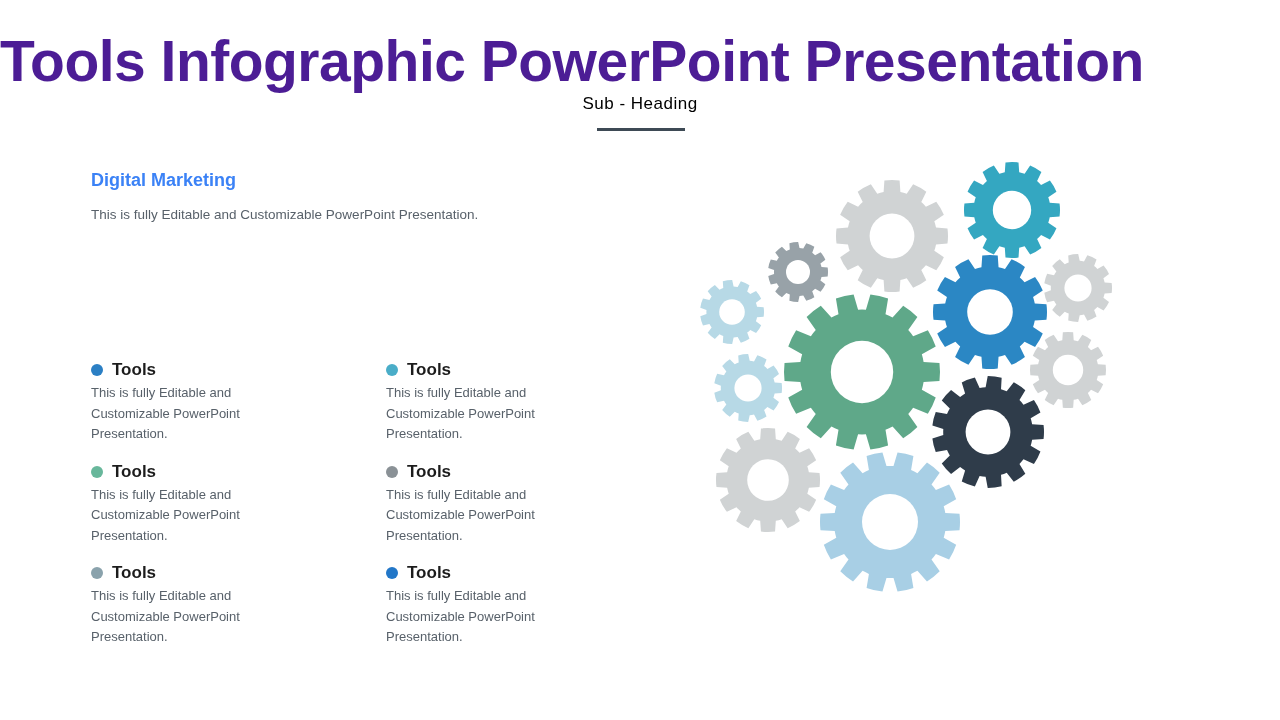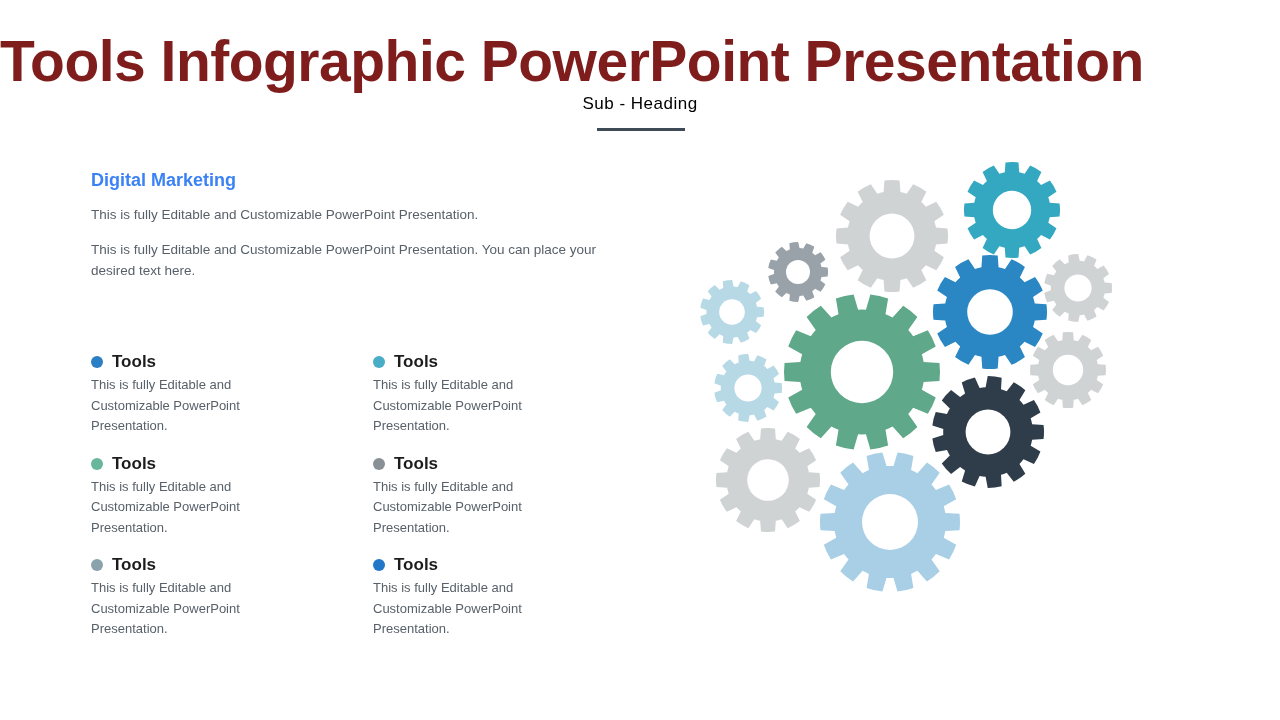--- a/index.html
+++ b/index.html
@@ -17,21 +17,21 @@
 
   
   #slide-title {
     position: absolute;
     left: 0;
     top: 30px;
     width: 1066px;
     text-align: center;
     font-size: 57px;
     font-weight: bold;
-    color: #7f1d1d;
+    color: #4c1d95;
     letter-spacing: -0.5px;
     line-height: 1.1;
     white-space: nowrap;
   }
   #slide-subtitle {
     position: absolute;
     left: 0;
     top: 94px;
     width: 1280px;
     text-align: center;
@@ -66,26 +66,26 @@
     color: #58616a;
     line-height: 1.55;
     margin: 0 0 14px 0;
     max-width: 510px;
   }
 
   
   #bullets {
     position: absolute;
     left: 91px;
-    top: 352px;
+    top: 360px;
     width: 540px;
     display: grid;
     grid-template-columns: 282px 258px;
     grid-auto-rows: auto;
-    column-gap: 0;
+    column-gap: 13px;
   }
   .bullet-item {
     margin-bottom: 14px;
   }
   .bullet-head {
     display: flex;
     align-items: center;
     gap: 9px;
   }
   .bullet-dot {
@@ -123,21 +123,20 @@
 </head>
 <body>
 
 <div id="slide-title">Tools Infographic PowerPoint Presentation</div>
 <div id="slide-subtitle">Sub - Heading</div>
 <div id="title-rule"></div>
 
 <div id="left-col">
   <h2 id="section-heading">Digital Marketing</h2>
   <p class="intro-para">This is fully Editable and Customizable PowerPoint Presentation.</p>
-  <p class="intro-para">This is fully Editable and Customizable PowerPoint Presentation. You can place your desired text here.</p>
 </div>
 
 <div id="bullets">
 
   <div class="bullet-item c1">
     <div class="bullet-head">
       <span class="bullet-dot" style="background:#2b7fc4"></span>
       <span class="bullet-title">Tools</span>
     </div>
     <div class="bullet-body">This is fully Editable and Customizable PowerPoint Presentation.</div>

